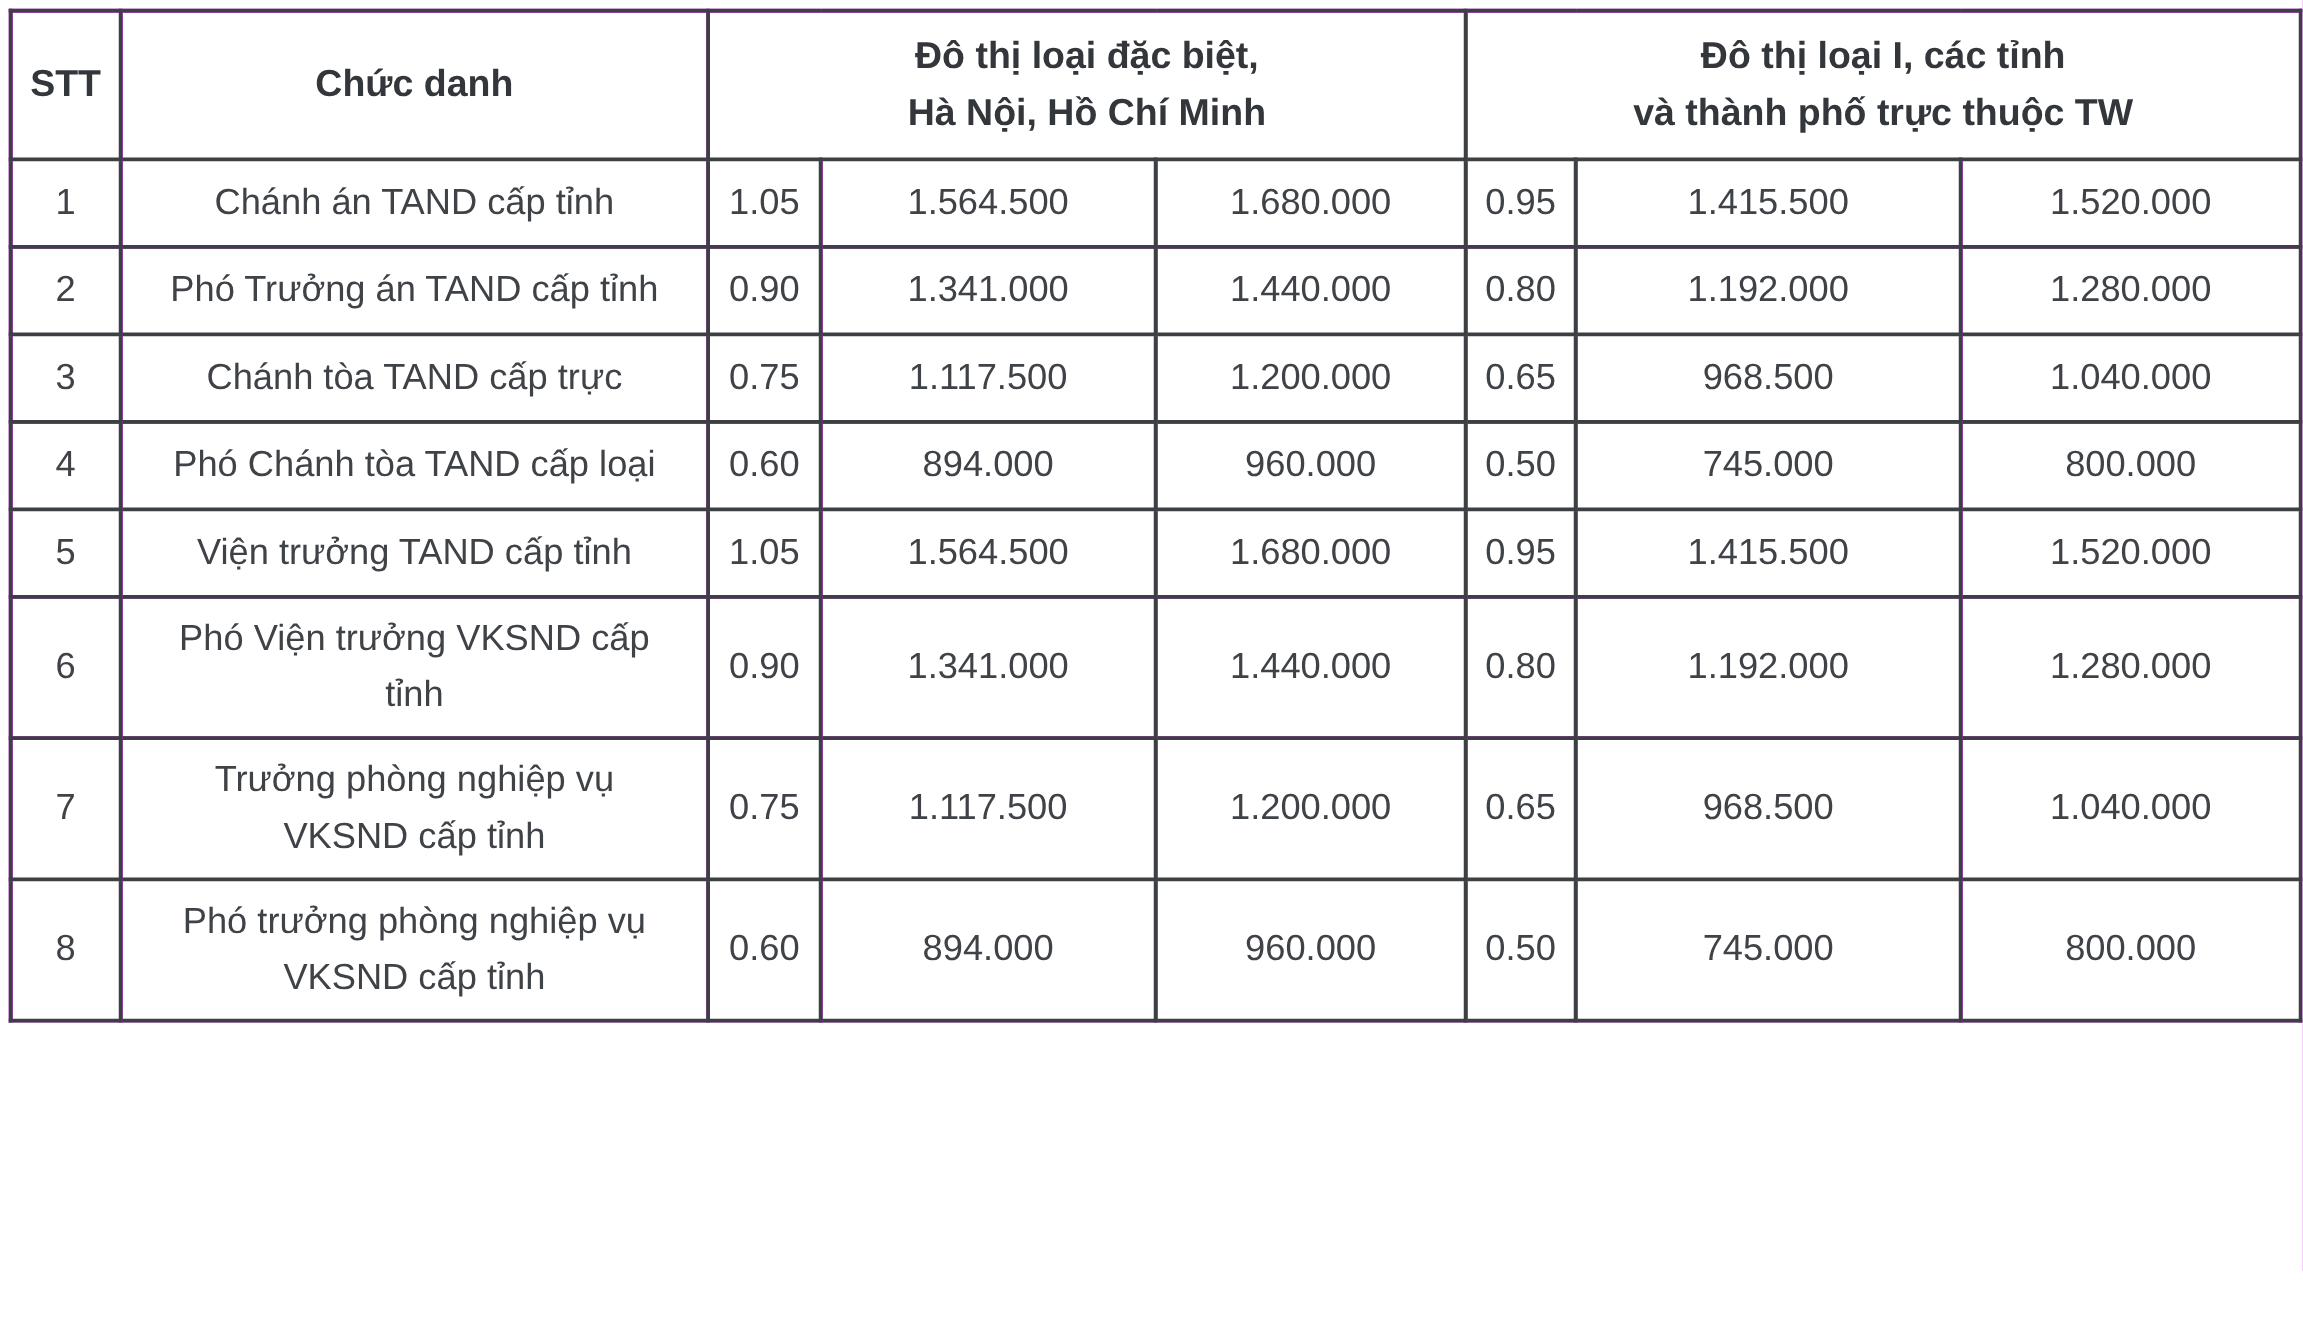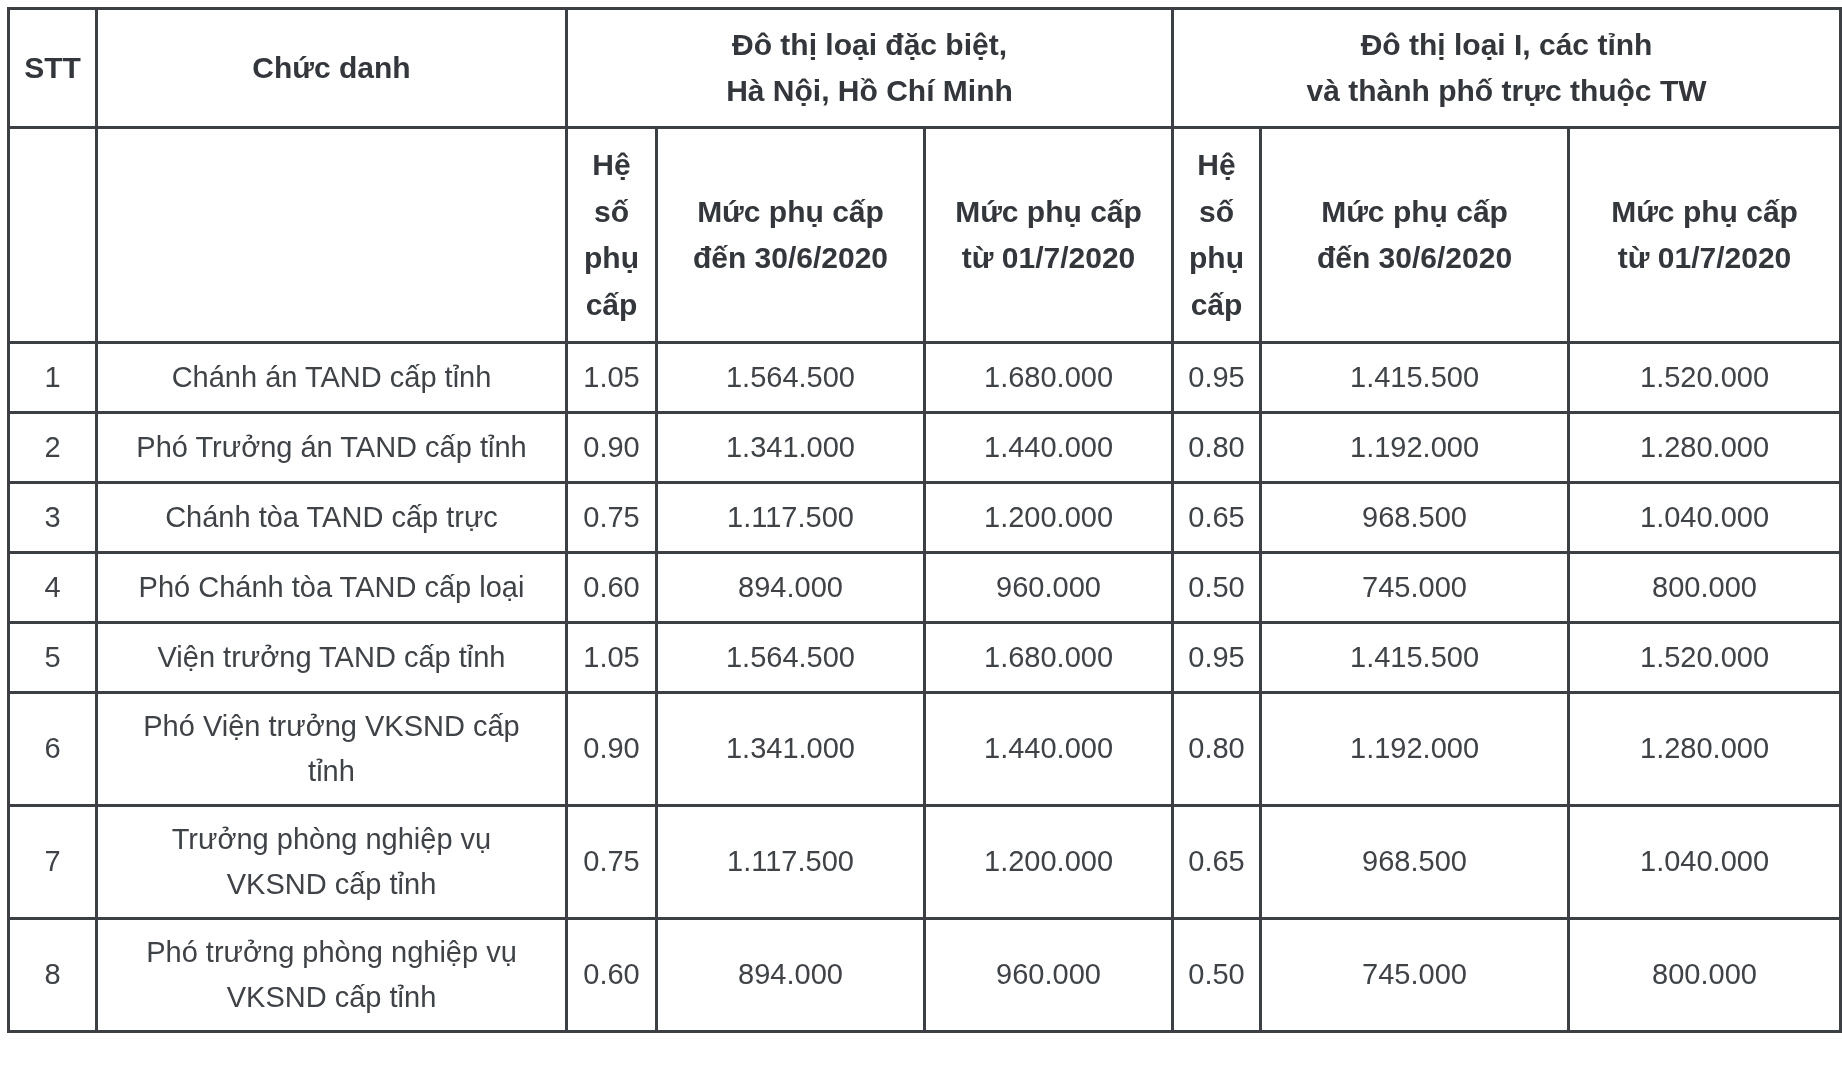--- a/index.html
+++ b/index.html
@@ -71,40 +71,20 @@
     <col style="width: 272px">
   </colgroup>
   <thead>
     <tr class="head-row-1">
       <th>STT</th>
       <th>Chức danh</th>
       <th colspan="3">Đô thị loại đặc biệt,
 Hà Nội, Hồ Chí Minh</th>
       <th colspan="3">Đô thị loại I, các tỉnh
 và thành phố trực thuộc TW</th>
-    </tr>
-    <tr class="head-row-2">
-      <th></th>
-      <th></th>
-      <th>Hệ
-số
-phụ
-cấp</th>
-      <th>Mức phụ cấp
-đến 30/6/2020</th>
-      <th>Mức phụ cấp
-từ 01/7/2020</th>
-      <th>Hệ
-số
-phụ
-cấp</th>
-      <th>Mức phụ cấp
-đến 30/6/2020</th>
-      <th>Mức phụ cấp
-từ 01/7/2020</th>
     </tr>
   </thead>
   <tbody id="table-body">
       <tr>
     <td>1</td>
     <td class="name-cell">Chánh án TAND cấp tỉnh</td>
     <td>1.05</td>
     <td>1.564.500</td>
     <td>1.680.000</td>
     <td>0.95</td>

